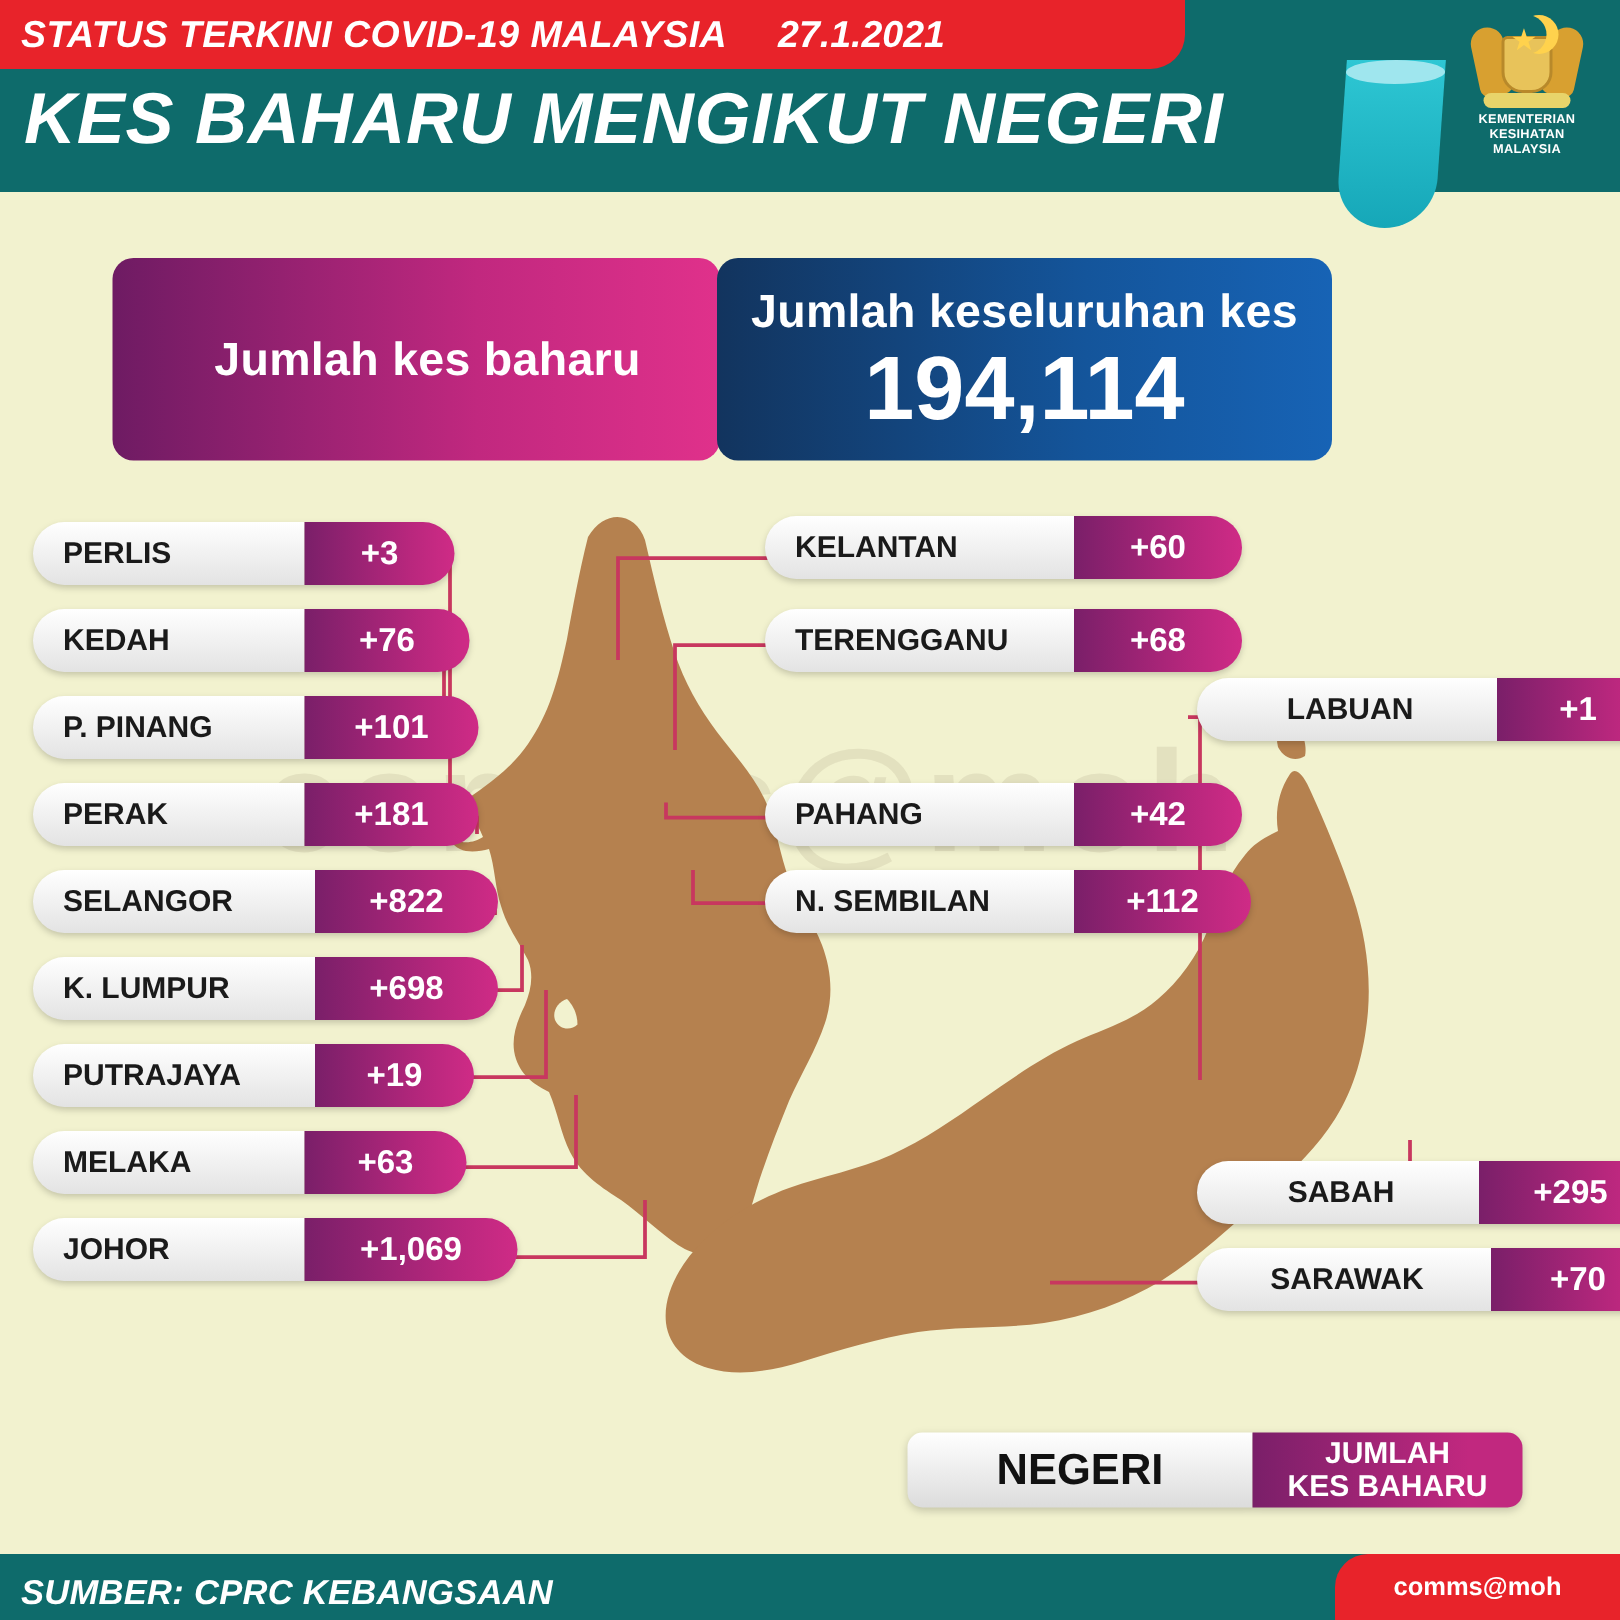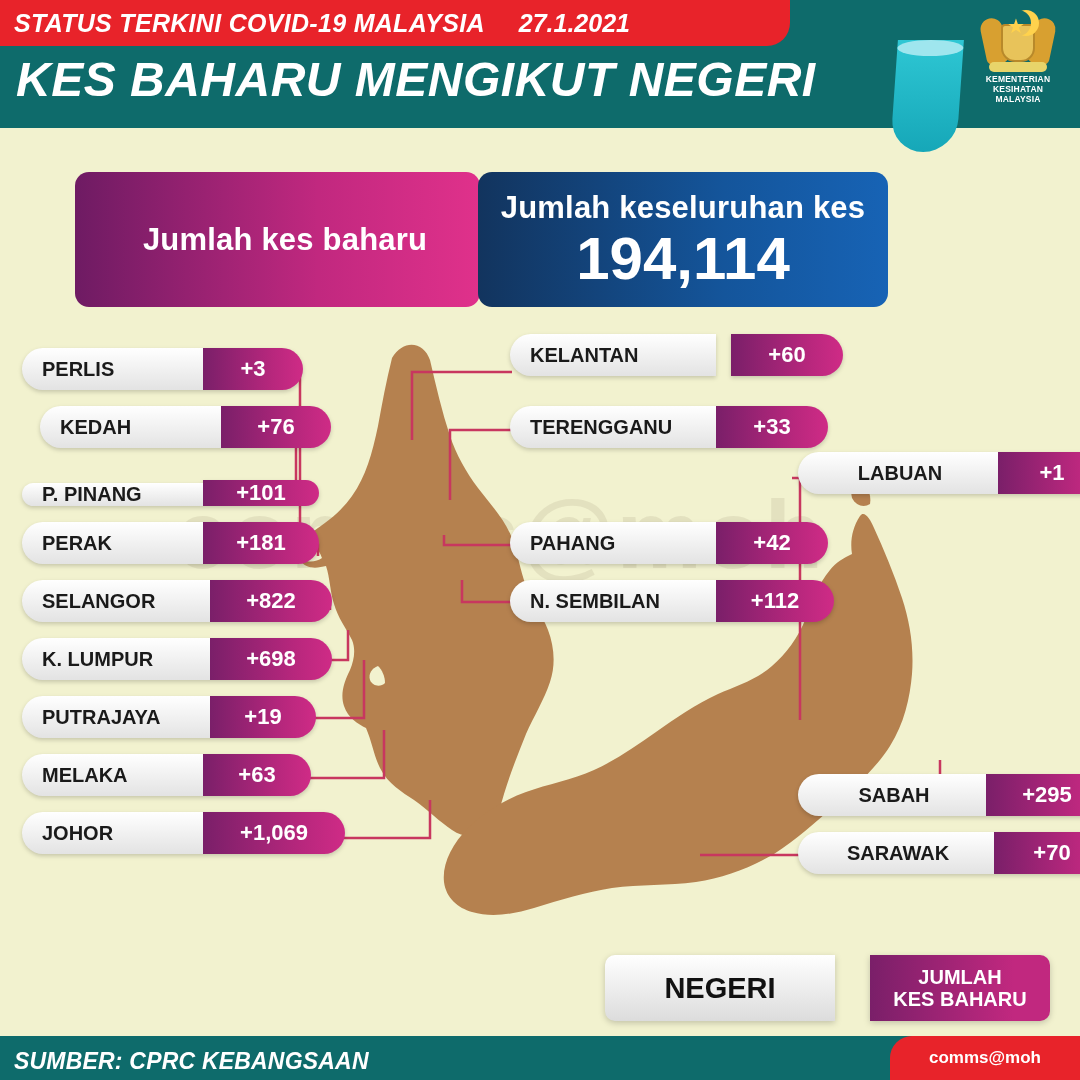--- a/index.html
+++ b/index.html
@@ -126,23 +126,22 @@
     background:linear-gradient(90deg,#7a1f69 0%, #b8277d 70%, #cf2b86 100%);
     color:#fff;font-weight:bold;font-size:22px;
     display:flex;align-items:center;justify-content:center;
     border-top-right-radius:21px;border-bottom-right-radius:21px;
     padding:0 16px;
     white-space:nowrap;
   }
 
   
   .legend{
-    position:absolute;left:605px;top:955px;height:66px;display:flex;
+    position:absolute;left:605px;top:955px;height:50px;display:flex;
     filter:drop-shadow(0 2px 3px rgba(0,0,0,.2));
-    gap:35px;
   }
   .legend .lg-left{
     background:linear-gradient(180deg,#ffffff 0%,#dcdcdc 100%);
     border-radius:10px 0 0 10px;
     display:flex;align-items:center;justify-content:center;
     width:230px;color:#111;font-size:29px;font-weight:bold;
   }
   .legend .lg-right{
     background:linear-gradient(90deg,#7a1f69 0%, #c1287f 80%);
     border-radius:0 10px 10px 0;
@@ -245,25 +244,25 @@
         <path d="M960,468 L940,468 L940,430"></path>
         <path d="M800,525 L700,525"></path>
       </g>
     </svg>
   </div>
 
   <div class="srow" style="left:22px;top:348px;">
     <div class="sname" style="width:145px;">PERLIS</div>
     <div class="sval" style="width:68px;">+3</div>
   </div>
-  <div class="srow" style="left:40px;top:406px;">
+  <div class="srow" style="left:22px;top:406px;">
     <div class="sname" style="width:145px;">KEDAH</div>
     <div class="sval" style="width:78px;">+76</div>
   </div>
-  <div class="srow" style="left:22px;top:464px;align-items:flex-end;">
+  <div class="srow" style="left:22px;top:464px;">
     <div class="sname" style="width:145px;">P. PINANG</div>
     <div class="sval" style="width:84px;">+101</div>
   </div>
   <div class="srow" style="left:22px;top:522px;">
     <div class="sname" style="width:145px;">PERAK</div>
     <div class="sval" style="width:84px;">+181</div>
   </div>
   <div class="srow" style="left:22px;top:580px;">
     <div class="sname" style="width:152px;">SELANGOR</div>
     <div class="sval" style="width:90px;">+822</div>
@@ -278,27 +277,27 @@
   </div>
   <div class="srow" style="left:22px;top:754px;">
     <div class="sname" style="width:145px;">MELAKA</div>
     <div class="sval" style="width:76px;">+63</div>
   </div>
   <div class="srow" style="left:22px;top:812px;">
     <div class="sname" style="width:145px;">JOHOR</div>
     <div class="sval" style="width:110px;">+1,069</div>
   </div>
 
-  <div class="srow" style="left:510px;top:334px;gap:15px;">
+  <div class="srow" style="left:510px;top:344px;">
     <div class="sname" style="width:170px;">KELANTAN</div>
     <div class="sval" style="width:80px;">+60</div>
   </div>
   <div class="srow" style="left:510px;top:406px;">
     <div class="sname" style="width:170px;">TERENGGANU</div>
-    <div class="sval" style="width:80px;">+33</div>
+    <div class="sval" style="width:80px;">+68</div>
   </div>
   <div class="srow" style="left:510px;top:522px;">
     <div class="sname" style="width:170px;">PAHANG</div>
     <div class="sval" style="width:80px;">+42</div>
   </div>
   <div class="srow" style="left:510px;top:580px;">
     <div class="sname" style="width:170px;">N. SEMBILAN</div>
     <div class="sval" style="width:86px;">+112</div>
   </div>
 

